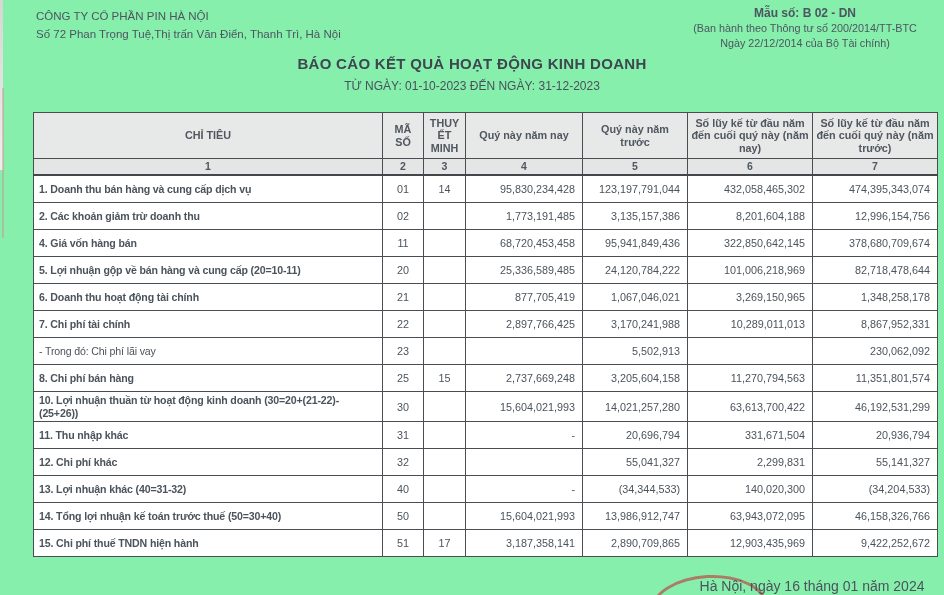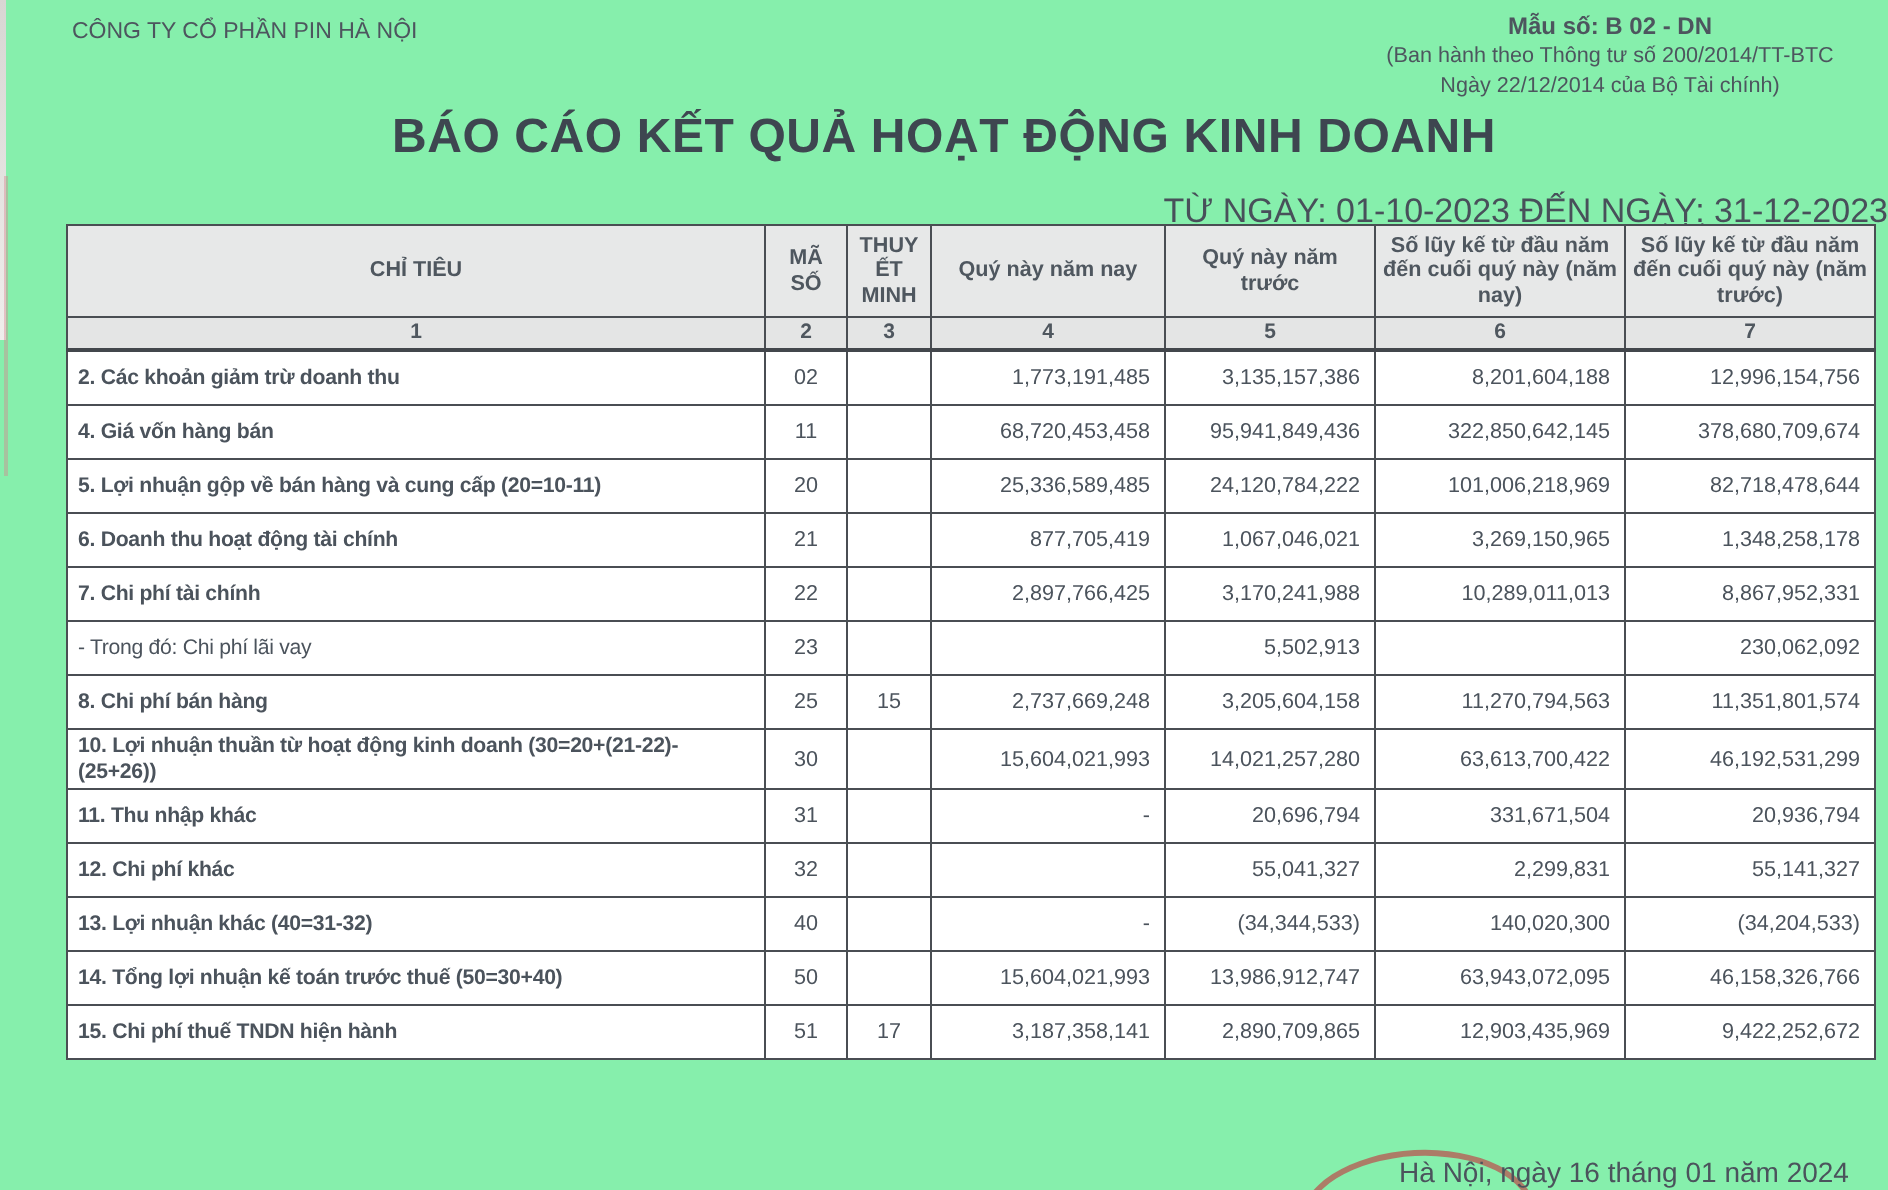--- a/index.html
+++ b/index.html
@@ -10,22 +10,22 @@
   
   .edge-shade{position:absolute;left:0;top:0;width:3px;height:170px;background:linear-gradient(to bottom,#d8d6d3,#efeeec);}
   .edge-pink{position:absolute;left:2px;top:88px;width:2px;height:150px;background:rgba(214,130,140,.42);}
 
   
   .company{position:absolute;left:36px;top:7px;font-size:11.5px;line-height:18px;color:#4d555e;}
   .form-block{position:absolute;right:8px;top:5px;width:262px;text-align:center;color:#4d555e;}
   .form-no{font-size:12px;font-weight:bold;line-height:16px;}
   .form-line{font-size:10.8px;line-height:15px;}
   .title{position:absolute;left:0;top:55px;width:100%;text-align:center;
-         font-size:24px;font-weight:bold;letter-spacing:.3px;color:#3e4650;}
-  .subtitle{position:absolute;left:0;top:96px;width:100%;text-align:right;font-size:17px;color:#48505a;}
+         font-size:15px;font-weight:bold;letter-spacing:.3px;color:#3e4650;}
+  .subtitle{position:absolute;left:0;top:79px;width:100%;text-align:center;font-size:12px;color:#48505a;}
   .unit{position:absolute;top:111px;right:57px;font-size:11.5px;color:#4d555e;margin-left:35px;}
 
   
   table.report{position:absolute;left:33px;top:112px;width:904px;border-collapse:collapse;table-layout:fixed;}
   .report th,.report td{border:1px solid #4a4e53;}
   .report th{
     background:#e7e8e8;font-size:10.8px;font-weight:bold;color:#4f575f;
     padding:2px 3px;line-height:12.5px;vertical-align:middle;text-align:center;overflow-wrap:break-word;
   }
   tr.head-main th{height:41px;}
@@ -46,20 +46,21 @@
 </head>
 <body>
 
 <div class="page">
 
   <div class="edge-shade"></div>
   <div class="edge-pink"></div>
 
   <div class="company">
     <div>CÔNG TY CỔ PHẦN PIN HÀ NỘI</div>
+    <div>Số 72 Phan Trọng Tuệ,Thị trấn Văn Điển, Thanh Trì, Hà Nội</div>
   </div>
 
   <div class="form-block">
     <div class="form-no">Mẫu số: B 02 - DN</div>
     <div class="form-line">(Ban hành theo Thông tư số 200/2014/TT-BTC</div>
     <div class="form-line">Ngày 22/12/2014 của Bộ Tài chính)</div>
   </div>
 
   <div class="title">BÁO CÁO KẾT QUẢ HOẠT ĐỘNG KINH DOANH</div>
   <div class="subtitle">TỪ NGÀY: 01-10-2023 ĐẾN NGÀY: 31-12-2023</div>
@@ -90,20 +91,29 @@
         <th>2</th>
         <th>3</th>
         <th>4</th>
         <th>5</th>
         <th>6</th>
         <th>7</th>
       </tr>
     </thead>
     <tbody id="report-body">
         <tr>
+          <td class="label">1. Doanh thu bán hàng và cung cấp dịch vụ</td>
+          <td class="center">01</td>
+          <td class="center">14</td>
+          <td class="num">95,830,234,428</td>
+          <td class="num">123,197,791,044</td>
+          <td class="num">432,058,465,302</td>
+          <td class="num">474,395,343,074</td>
+        </tr>
+        <tr>
           <td class="label">2. Các khoản giảm trừ doanh thu</td>
           <td class="center">02</td>
           <td class="center"></td>
           <td class="num">1,773,191,485</td>
           <td class="num">3,135,157,386</td>
           <td class="num">8,201,604,188</td>
           <td class="num">12,996,154,756</td>
         </tr>
         <tr>
           <td class="label">4. Giá vốn hàng bán</td>

